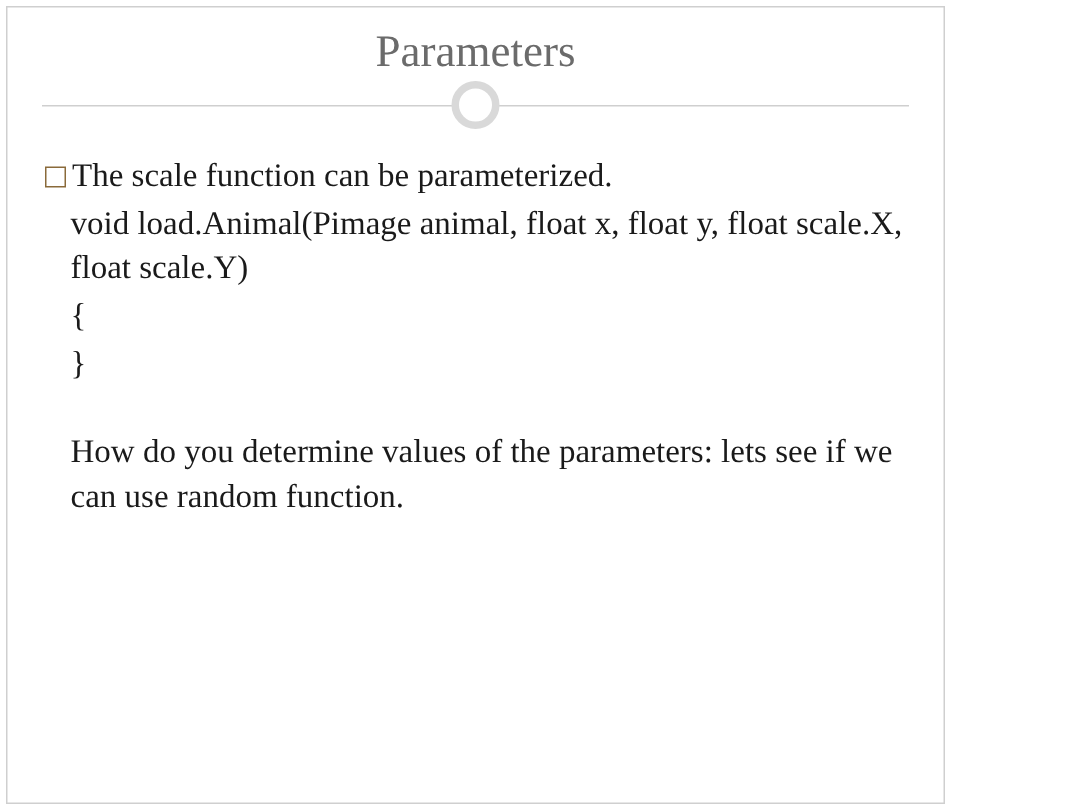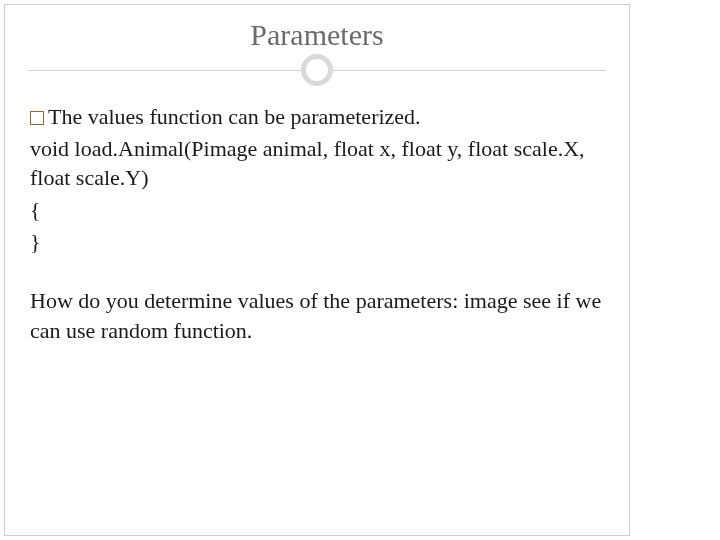--- a/index.html
+++ b/index.html
@@ -67,39 +67,40 @@
   .bullet-box {
     display: inline-block;
     width: 14px;
     height: 14px;
     border: 1.5px solid #8a6a3a;
     margin-right: 4px;
     vertical-align: -1px;
   }
   .para {
     margin-bottom: 2px;
+    margin-left: 17px;
   }
   .code-indent {
     padding-left: 14px;
   }
   .gap {
     height: 28px;
   }
 </style>
 </head>
 <body>
 <div class="slide">
   <div class="outer-frame"></div>
   <div class="title">Parameters</div>
   <div class="divider-line"></div>
   <div class="divider-circle"></div>
 
   <div class="content">
     <div class="bullet-line">
-      <span class="bullet-box"></span><span>The values function can be parameterized.</span>
+      <span class="bullet-box"></span><span>The scale function can be parameterized.</span>
     </div>
     <div class="para">void load.Animal(Pimage animal, float x, float y, float scale.X, float scale.Y)</div>
     <div class="para">{</div>
     <div class="para">}</div>
     <div class="gap"></div>
-    <div class="para">How do you determine values of the parameters: image see if we can use random function.</div>
+    <div class="para">How do you determine values of the parameters: lets see if we can use random function.</div>
   </div>
 </div>
 
 </body></html>

